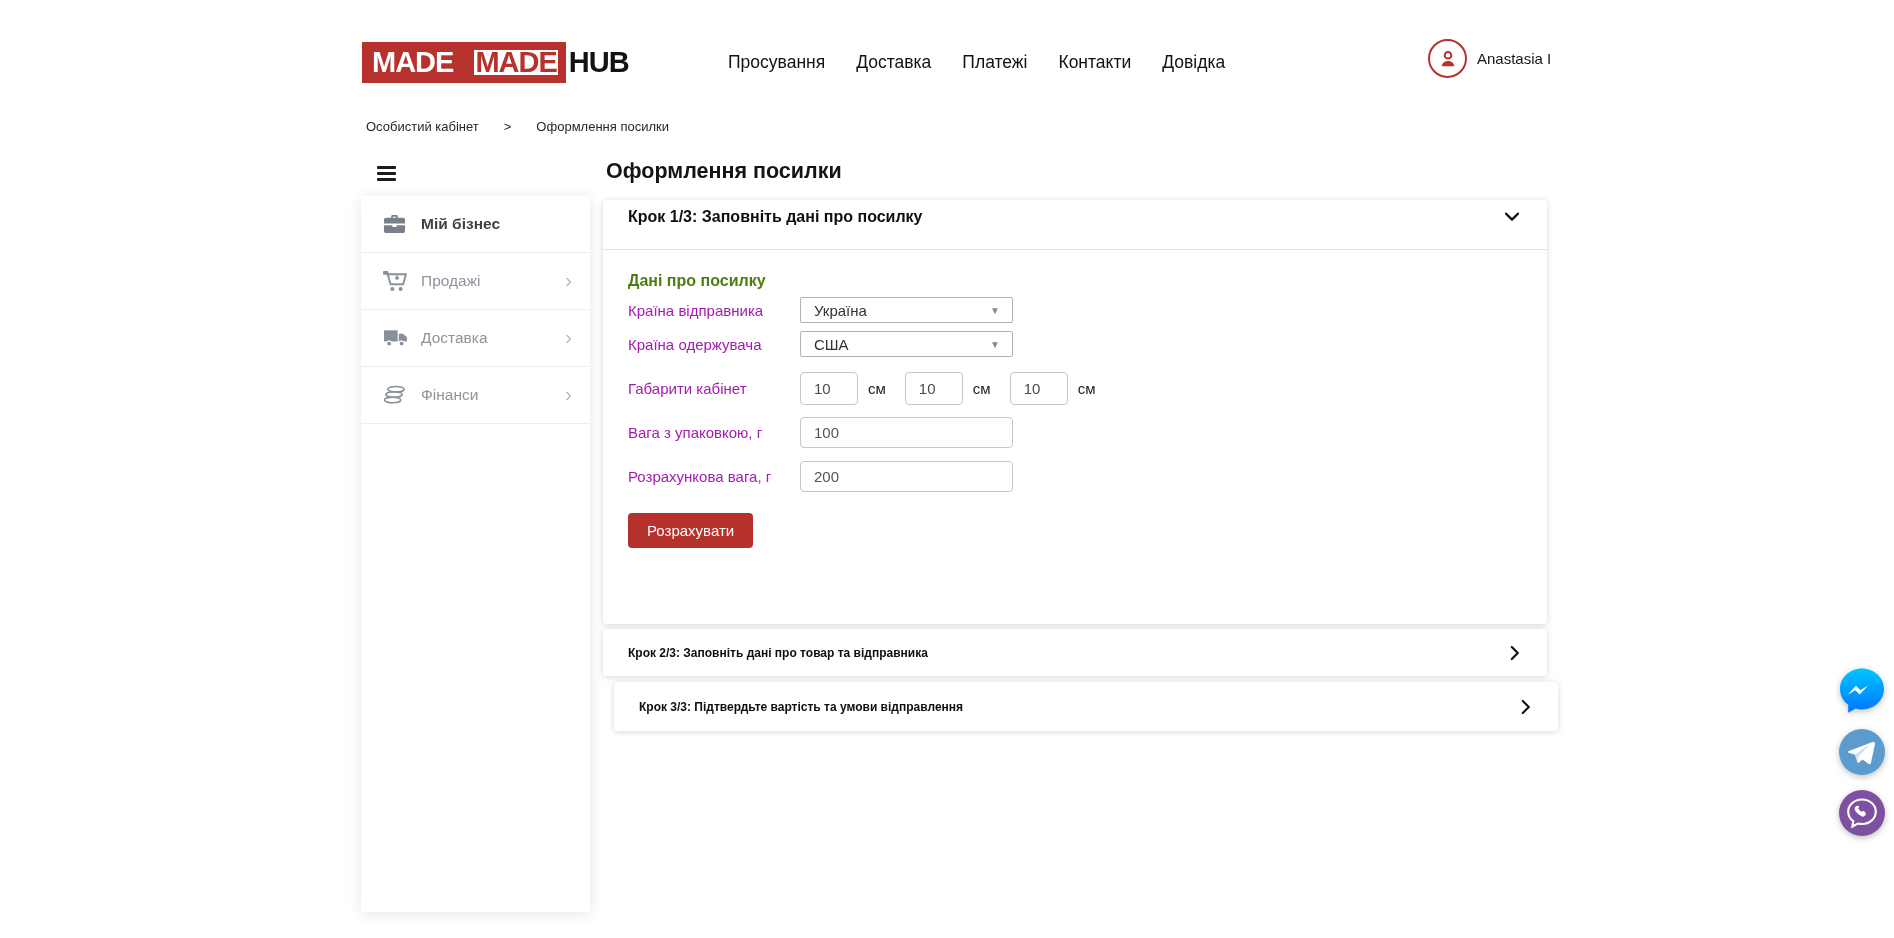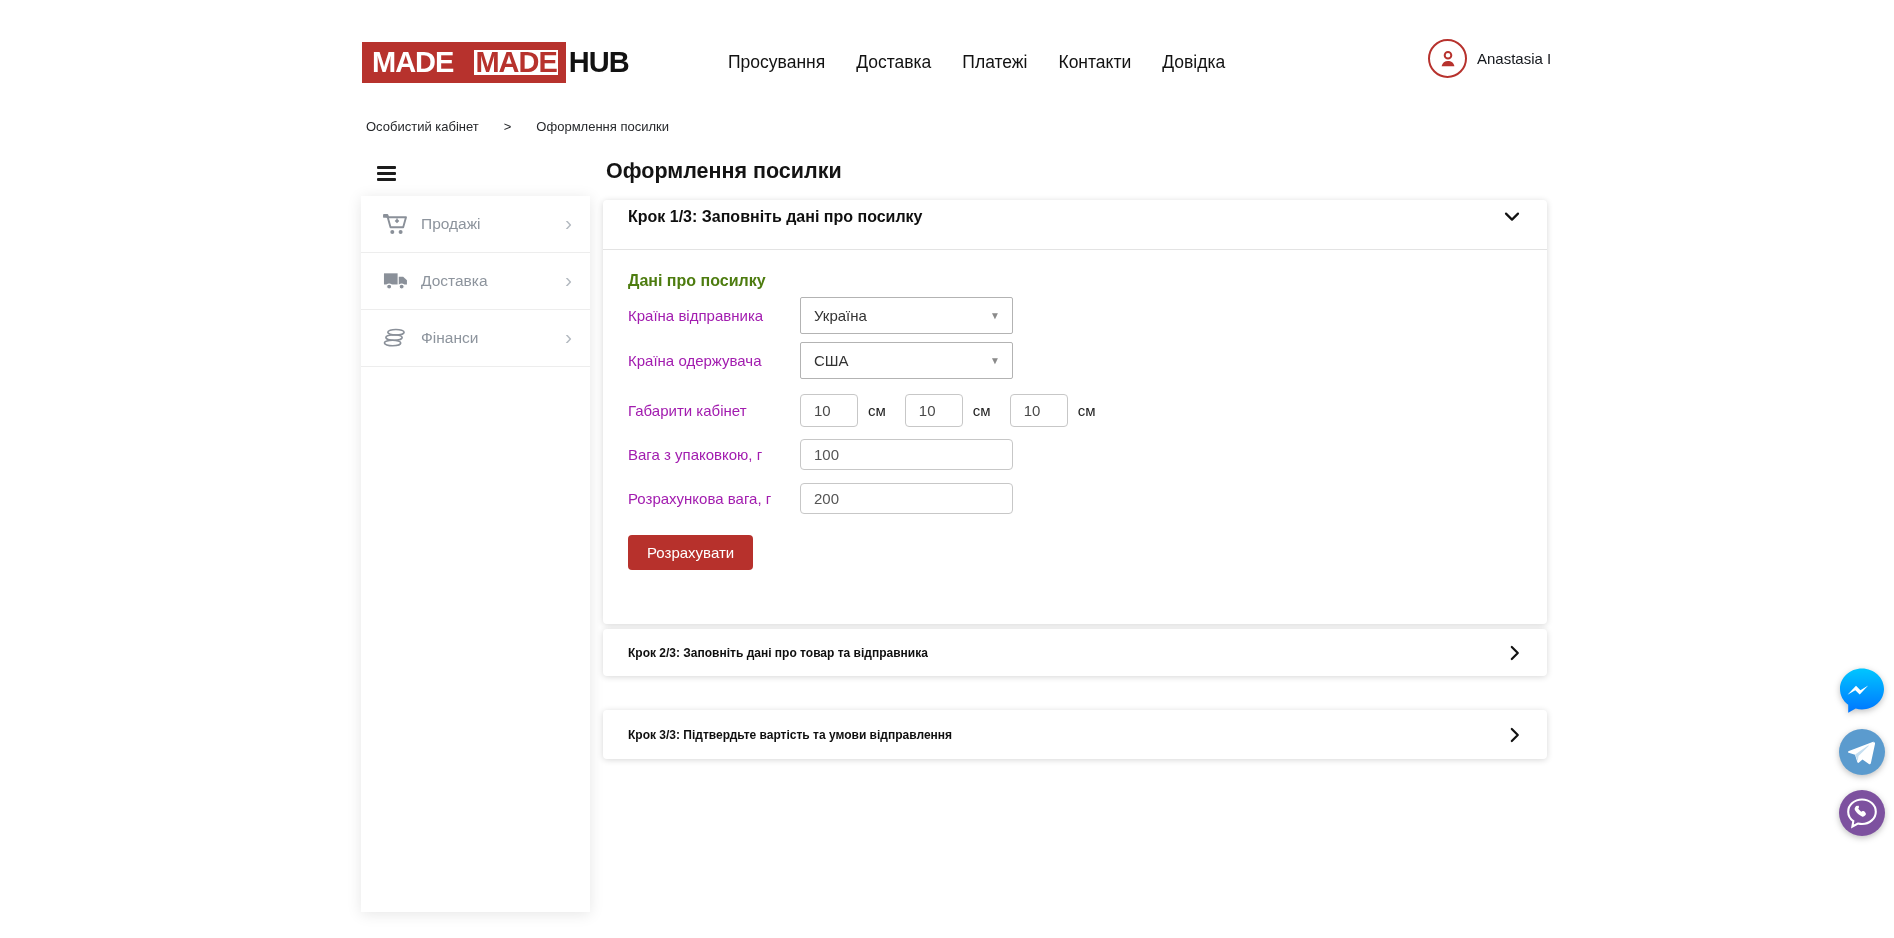--- a/index.html
+++ b/index.html
@@ -53,38 +53,38 @@
   .card1-body { padding:22px 25px 0; }
   .form-heading { font-size:16px; font-weight:bold; color:#4d7c0f; margin-bottom:7px; }
 
   .frow { display:flex; align-items:center; }
   .frow .flabel { width:172px; font-size:15px; color:#a21caf; }
   .row-select { margin-bottom:8px; }
   .row-select2 { margin-bottom:15px; }
   .row-dims { margin-bottom:12px; }
   .row-weight { margin-bottom:13px; }
 
-  .select { width:213px; height:37px; border:1px solid #b3b3b3; border-radius:2px; background:#fff;
+  .select { width:213px; height:26px; border:1px solid #b3b3b3; border-radius:2px; background:#fff;
             display:flex; align-items:center; justify-content:space-between; padding:0 12px 0 13px;
             font-size:15px; color:#333; cursor:pointer; }
   .select .arrow { color:#8a8a8a; font-size:10px; }
 
   .dim-input { width:58px; height:33px; border:1px solid #c7c7c7; border-radius:4px; padding:0 0 0 13px;
                font-size:15px; color:#4a4a4a; font-family:"Liberation Sans", sans-serif; margin-right:10px; }
   .unit { font-size:15px; color:#222; margin-right:19px; }
   .unit:last-child { margin-right:0; }
 
   .wide-input { width:213px; height:31px; border:1px solid #c7c7c7; border-radius:4px; padding:0 0 0 13px;
                 font-size:15px; color:#555; font-family:"Liberation Sans", sans-serif; }
 
   .calc-btn { margin-top:21px; height:35px; padding:0 19px; background:#b7312c; color:#fff; border:none;
               border-radius:4px; font-size:15px; font-family:"Liberation Sans", sans-serif; cursor:pointer; }
 
   .card2 { top:629px; height:47px; }
-  .card3 { top:710px; height:49px; }
+  .card3 { top:682px; height:49px;margin-left:11px; }
   .card-collapsed { display:flex; align-items:center; justify-content:space-between; padding:0 27px 0 25px; cursor:pointer; }
   .card-collapsed .card-title { font-size:12px; }
 
   
   .social { position:absolute; left:1837px; top:666px; display:flex; flex-direction:column; gap:11px; }
   .social .s-btn { width:50px; height:50px; cursor:pointer; filter:drop-shadow(0 2px 3px rgba(0,0,0,.25)); }
 </style>
 </head>
 <body>
 
@@ -122,20 +122,28 @@
     <span class="crumb">Оформлення посилки</span>
   </div>
 
   <div class="hamburger">
       <i></i>
       <i></i>
       <i></i>
     </div>
 
   <aside class="sidebar">
+    <div class="side-item active">
+      <span class="s-icon">
+        <svg width="23" height="20" viewBox="0 0 24 20">
+          <path d="M8.5 3.5V2.2C8.5 1.3 9.2.6 10.1.6h3.8c.9 0 1.6.7 1.6 1.6v1.3h5.3c1.2 0 2.2 1 2.2 2.2v3.9H1V5.7c0-1.2 1-2.2 2.2-2.2h5.3zm1.8-1.1v1.1h3.4V2.4h-3.4zM1 11.3h8.8v1.8h4.4v-1.8H23v6c0 1.2-1 2.2-2.2 2.2H3.2c-1.2 0-2.2-1-2.2-2.2v-6z" fill="#797f88"></path>
+        </svg>
+      </span>
+      <span class="s-label">Мій бізнес</span>
+    </div>
     <div class="side-item">
       <span class="s-icon">
         <svg width="24" height="21" viewBox="0 0 24 21">
           <path d="M1 1h3.4l.9 2.3H23l-2.8 9.9H7.5L4.8 3.6 3.9 2.9H1z" fill="none" stroke="#8a9099" stroke-width="1.9" stroke-linejoin="round"></path>
           <circle cx="9.3" cy="18" r="2" fill="#8a9099"></circle>
           <circle cx="17.6" cy="18" r="2" fill="#8a9099"></circle>
           <path d="M14 4.5v3.2M12.3 6.4l1.7 1.8 1.7-1.8" fill="none" stroke="#8a9099" stroke-width="1.6"></path>
         </svg>
       </span>
       <span class="s-label">Продажі</span>

